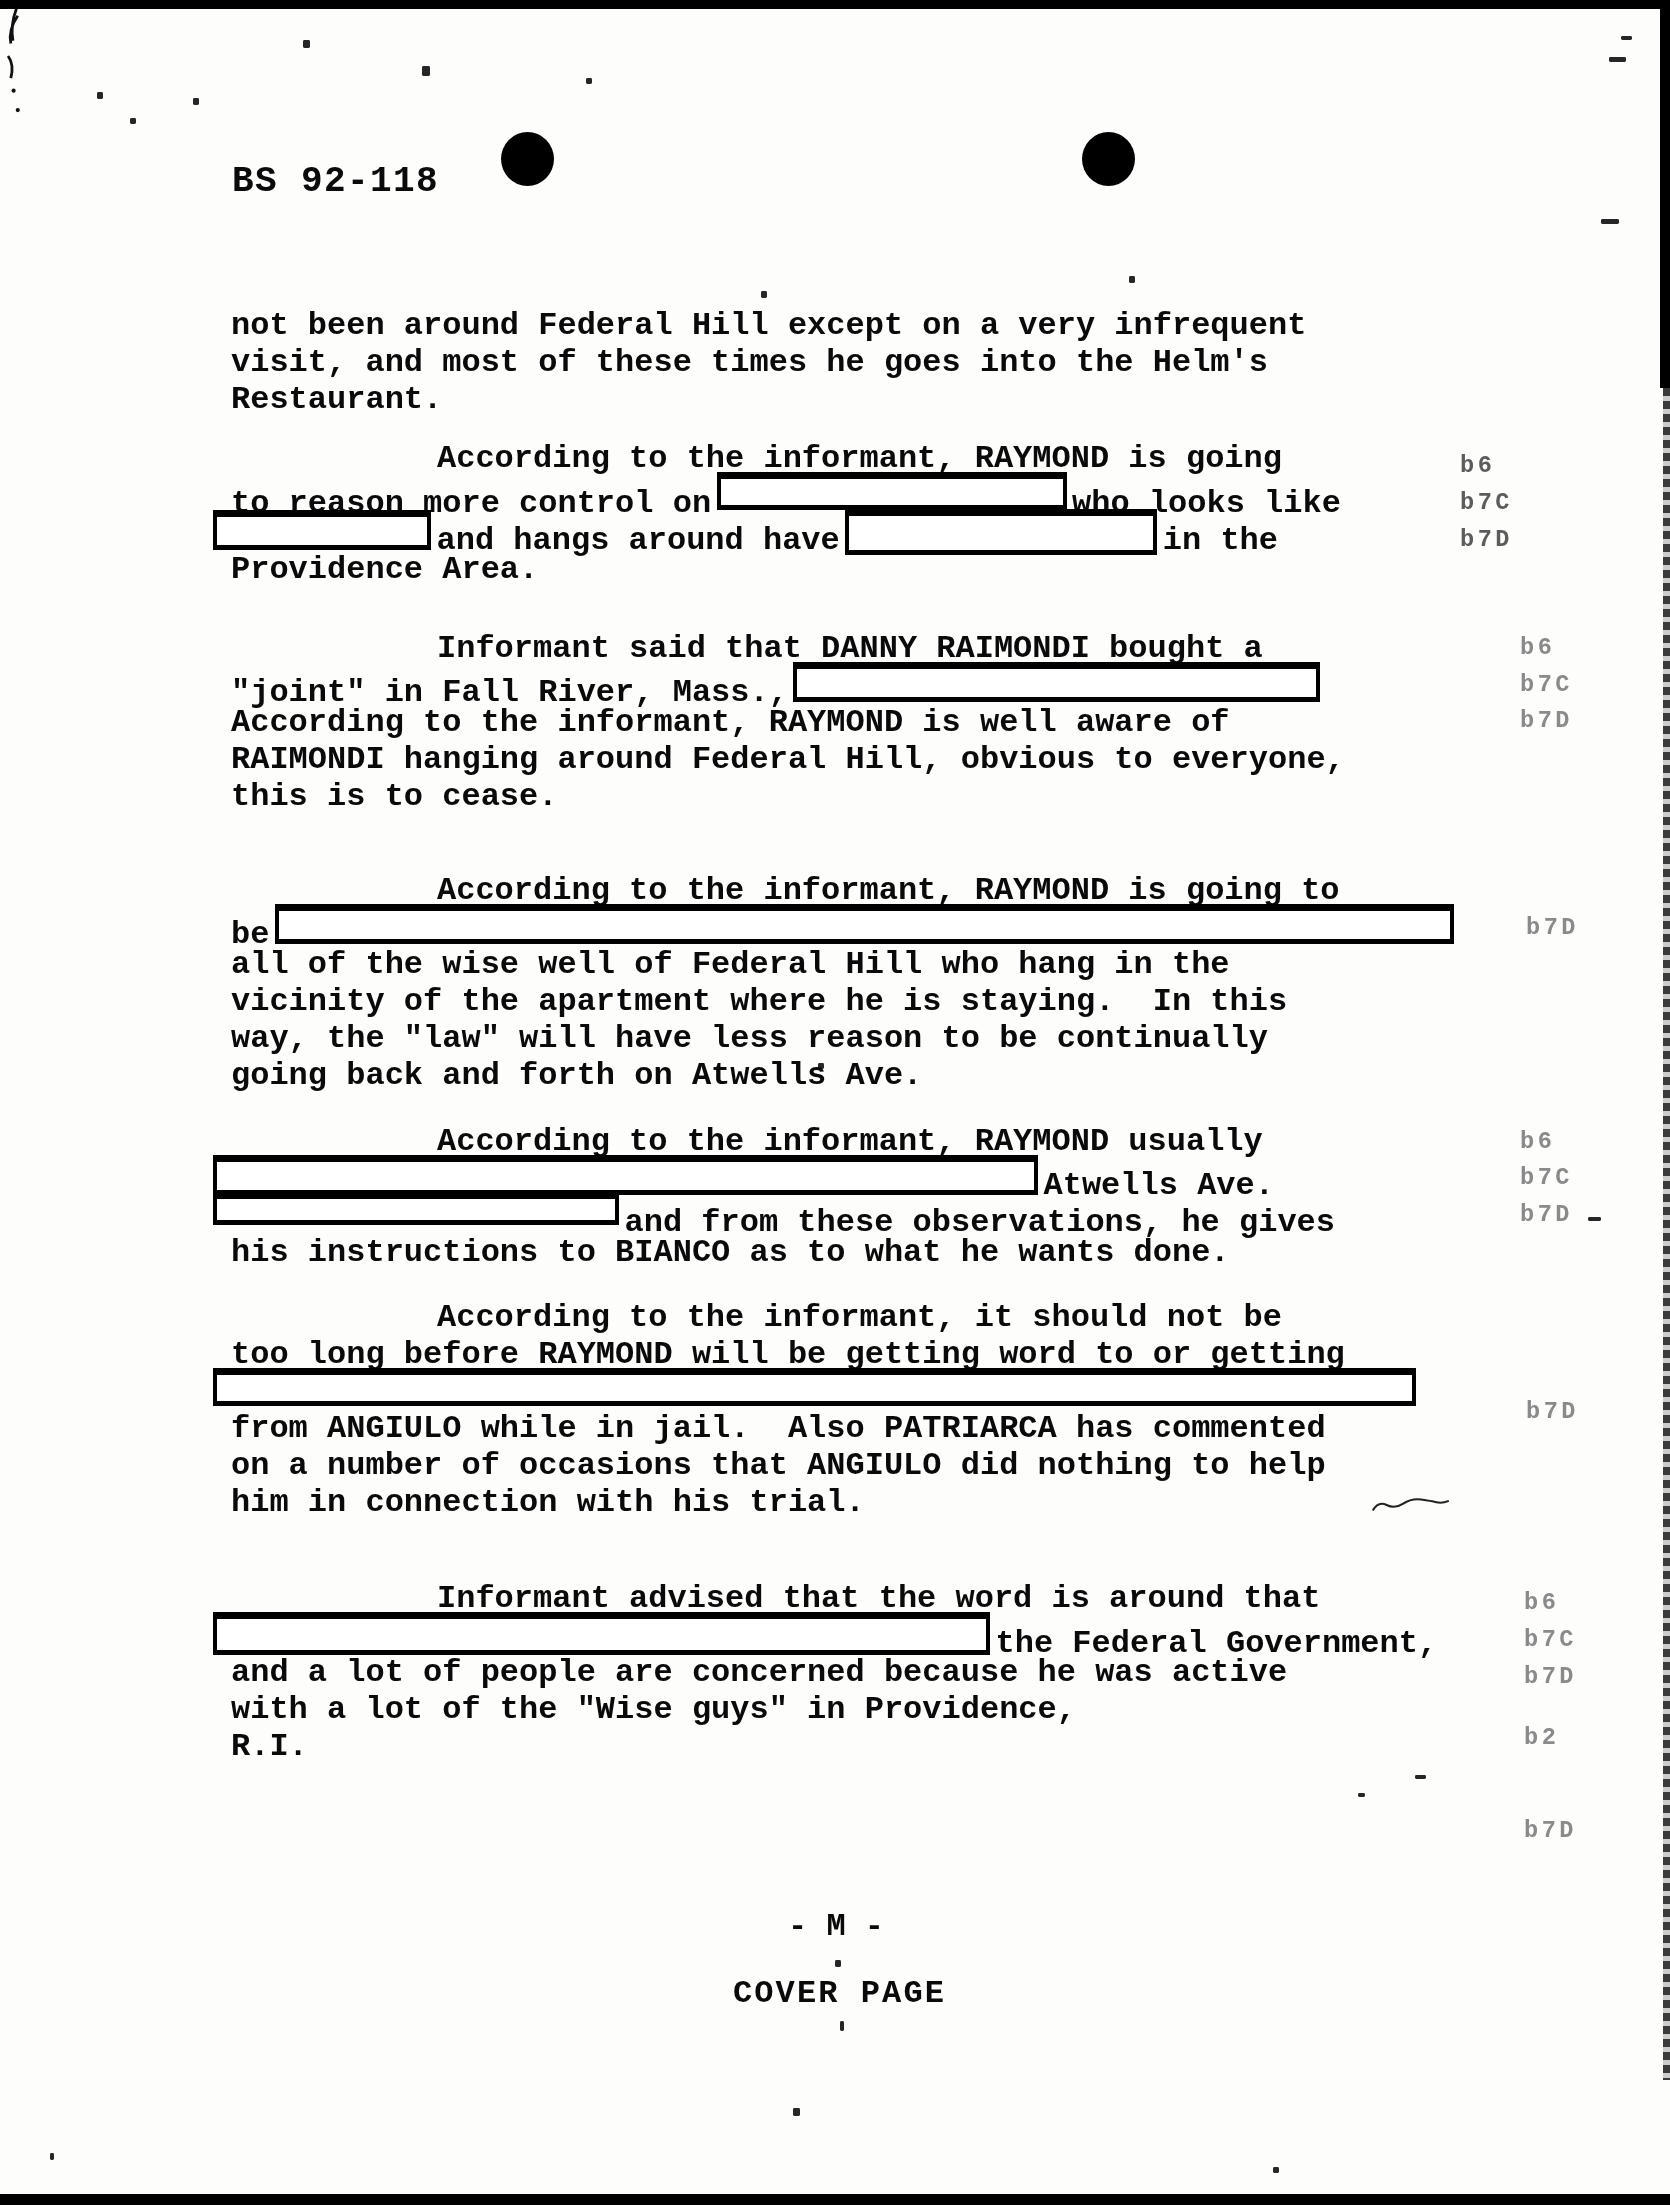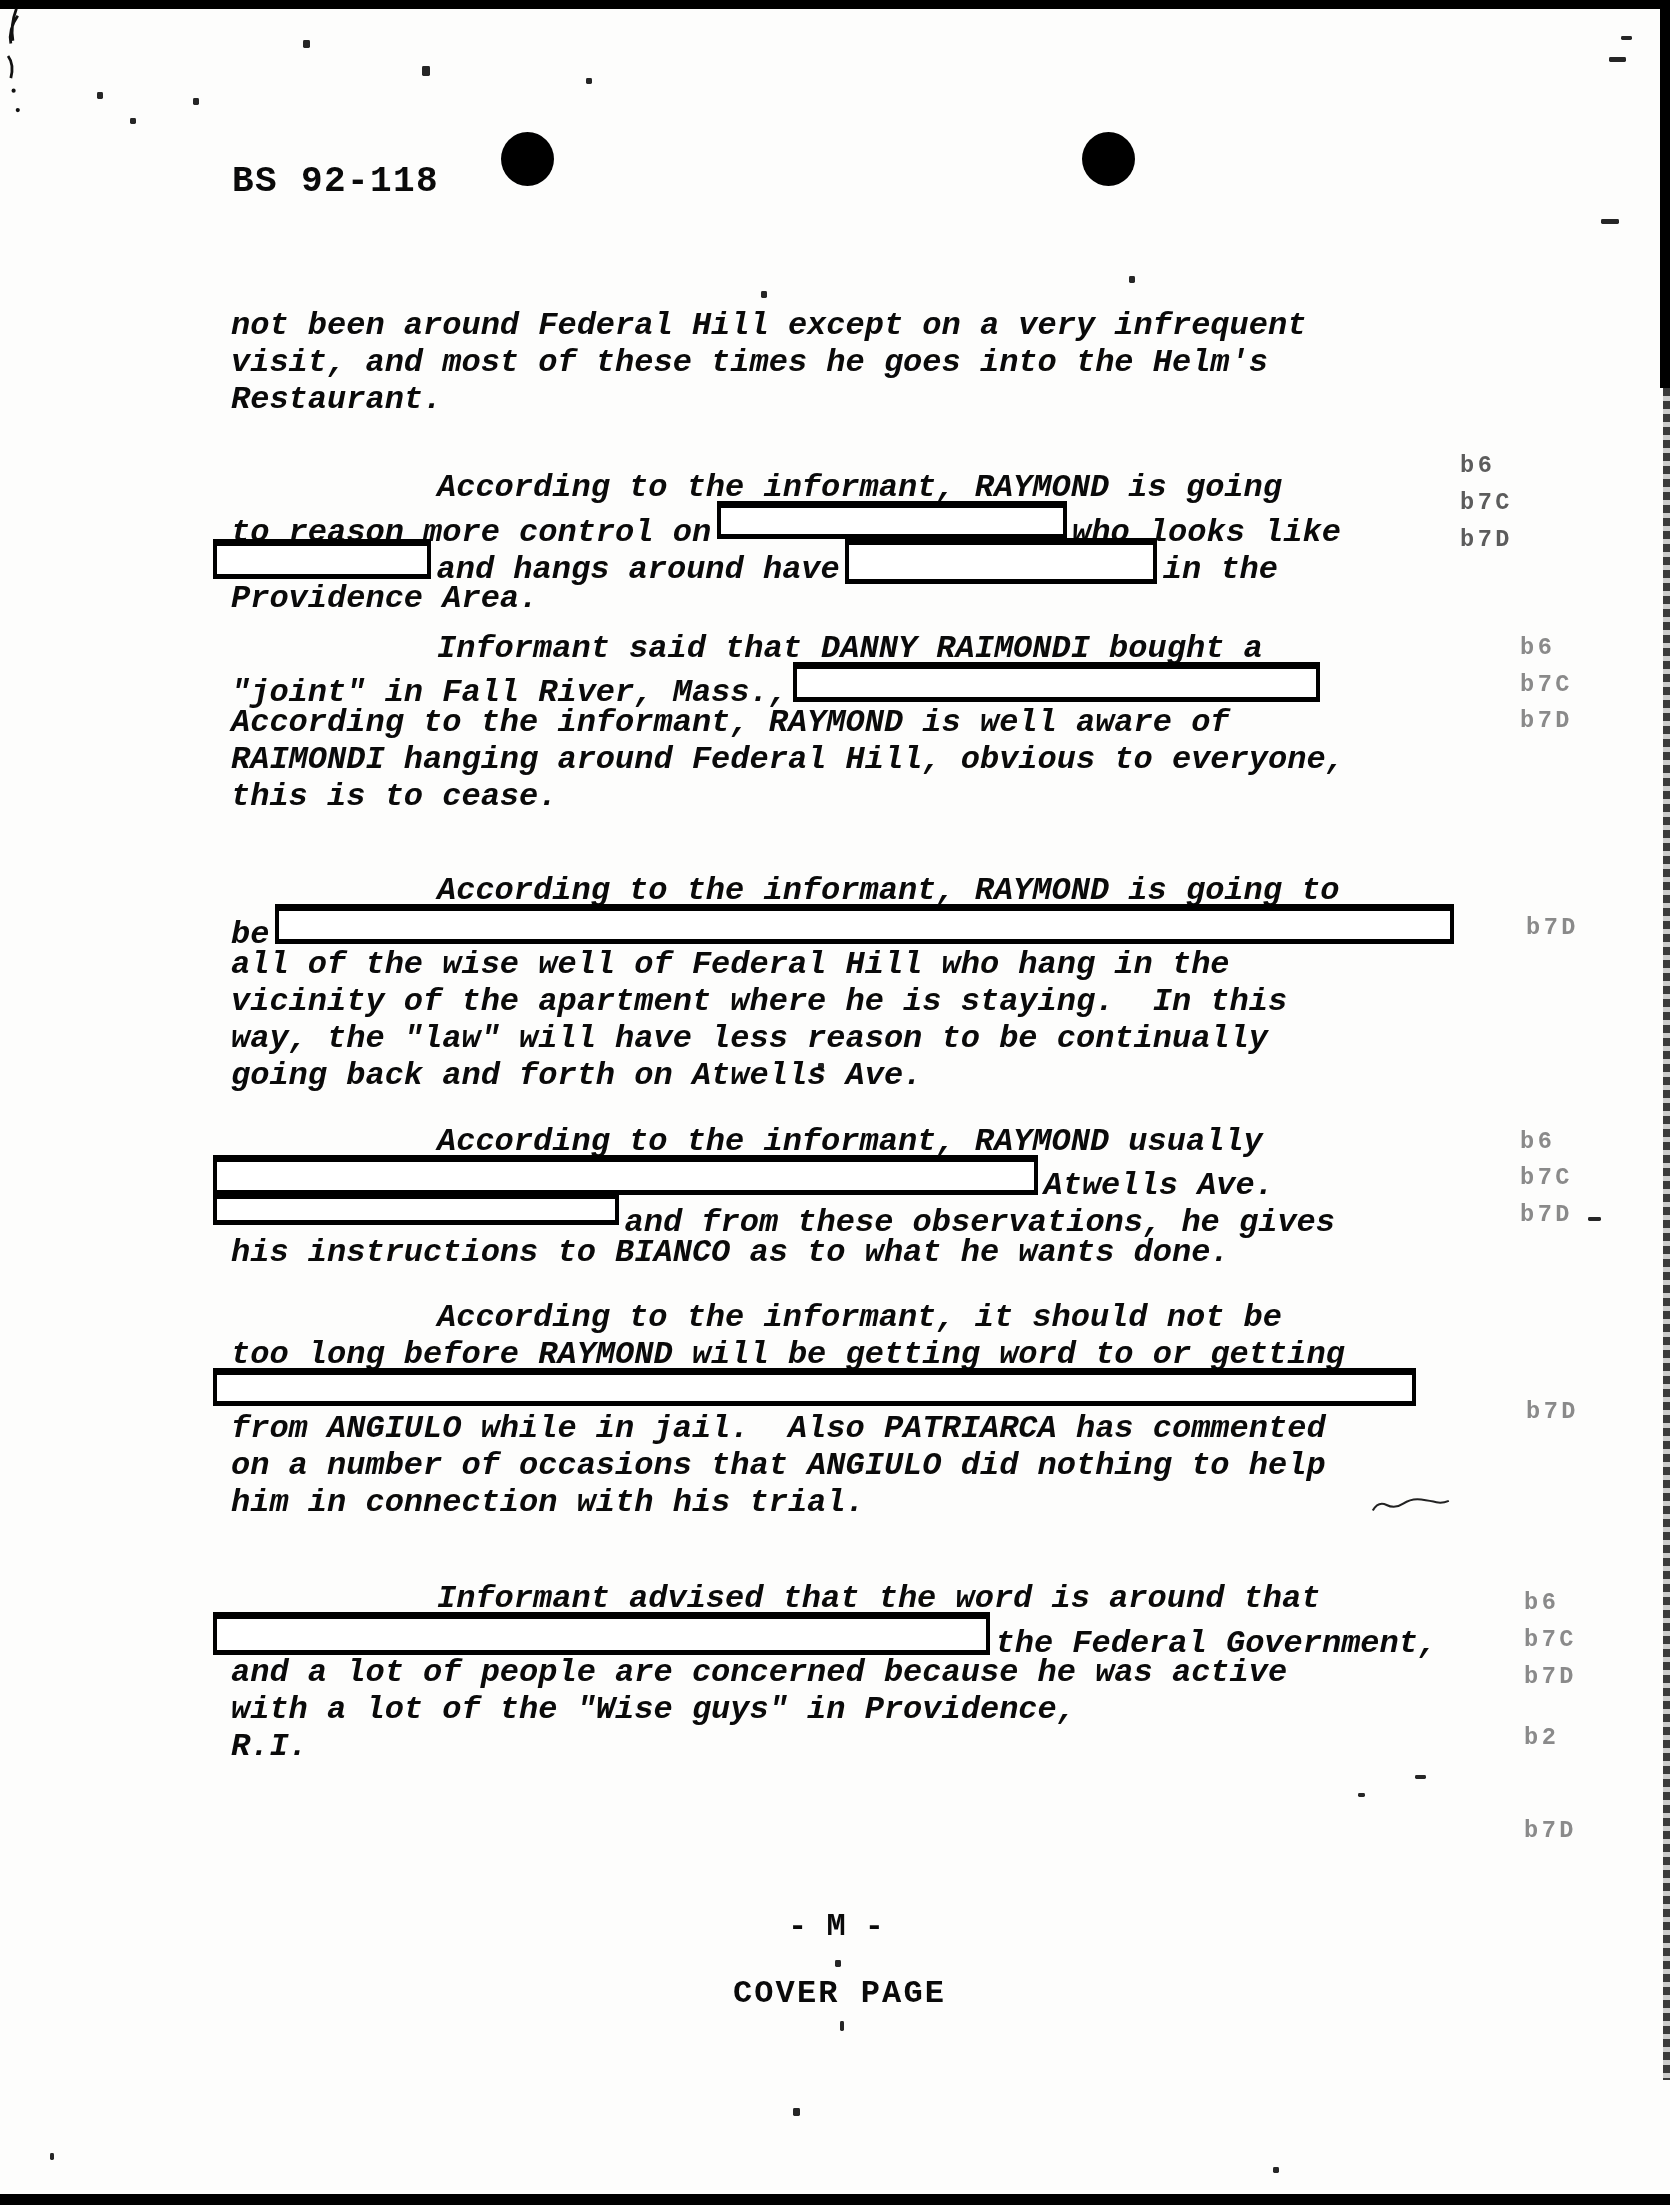--- a/index.html
+++ b/index.html
@@ -18,21 +18,21 @@
   .edge-right-solid{position:absolute;left:1660px;top:0;width:10.4px;height:388px;background:#000;}
   .edge-right-broken{
     position:absolute;left:1663px;top:388px;width:7px;height:1692px;
     background:repeating-linear-gradient(180deg,#0a0a0a 0 8.3px,rgba(10,10,10,.25) 8.3px 13px);
     opacity:.8;
   }
   .hole{position:absolute;width:53px;height:54px;background:#000;border-radius:50%;}
   .header{position:absolute;left:232px;top:161px;font-size:36px;letter-spacing:1.4px;white-space:pre;}
   .para{position:absolute;left:231px;width:1248px;}
   .ln{height:37px;line-height:37px;font-size:32px;white-space:pre;}
-  .ln > span{position:relative;z-index:2;font-style:italic;}
+  .ln > span{position:relative;z-index:2;}
   .ind{text-indent:206px;}
   .redact{
     display:inline-block;vertical-align:baseline;position:relative;z-index:1;
     box-sizing:border-box;background:#fff;
     border:4.2px solid #000;border-top-width:7px;border-bottom-width:5.5px;
     margin:-4.9px 5.5px 0 5.5px;text-indent:0;
   }
   .flush{margin-left:-18px;}
   .h48{height:33px;margin-bottom:6.2px;}
   .h55{height:38px;margin-bottom:1.4px;}
@@ -71,21 +71,21 @@
   <div class="hole" style="left:1082px;top:132px"></div>
 
   <div class="header">BS 92-118</div>
 
   <div class="para" style="top:307px">
     <div class="ln"><span>not been around Federal Hill except on a very infrequent</span></div>
     <div class="ln"><span>visit, and most of these times he goes into the Helm's</span></div>
     <div class="ln"><span>Restaurant.</span></div>
   </div>
 
-  <div class="para" style="top:469px">
+  <div class="para" style="top:440px">
     <div class="ln ind"><span>According to the informant, RAYMOND is going</span></div>
     <div class="ln"><span>to reason more control on</span><span class="redact h55" style="width:350px"></span><span>who looks like</span></div>
     <div class="ln"><span class="redact h58 flush" style="width:218px"></span><span>and hangs around have</span><span class="redact h66" style="width:312px"></span><span>in the</span></div>
     <div class="ln"><span>Providence Area.</span></div>
   </div>
 
   <div class="para" style="top:630px">
     <div class="ln ind"><span>Informant said that DANNY RAIMONDI bought a</span></div>
     <div class="ln"><span>"joint" in Fall River, Mass.,</span><span class="redact h58" style="width:527px"></span></div>
     <div class="ln"><span>According to the informant, RAYMOND is well aware of</span></div>

